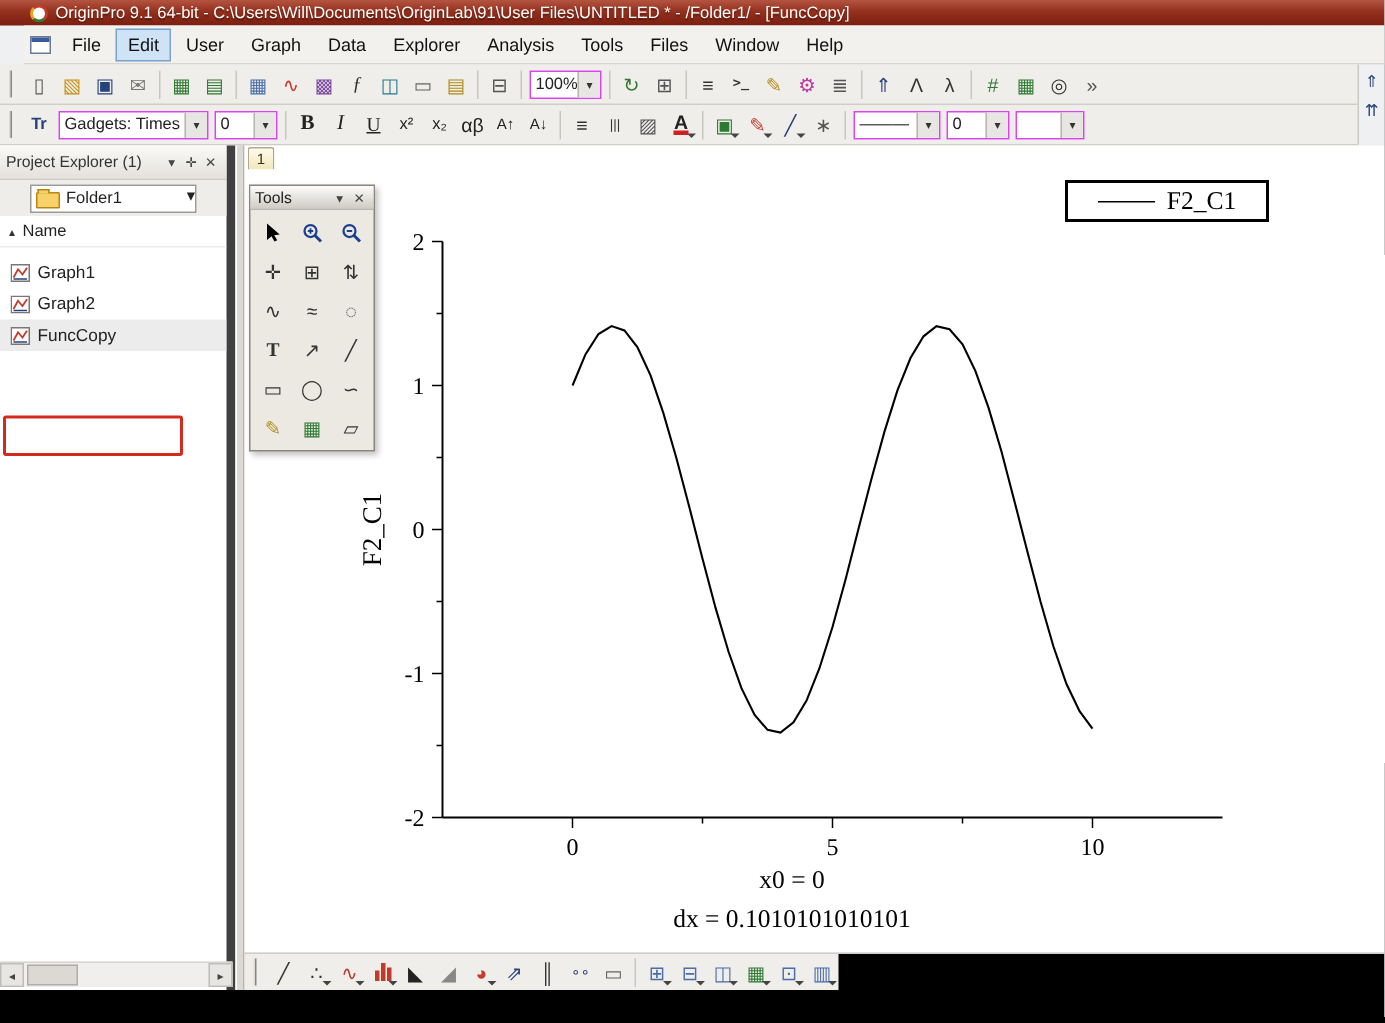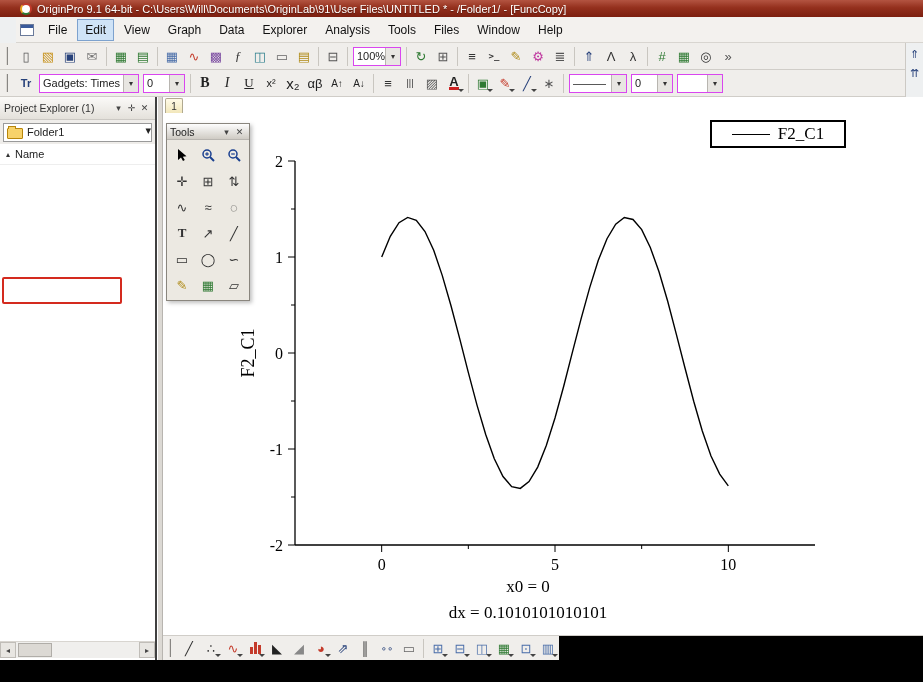--- a/index.html
+++ b/index.html
@@ -43,26 +43,26 @@
   .serifi{font-family:"Liberation Serif",serif;font-style:italic;font-size:14px;}
   .serifu{font-family:"Liberation Serif",serif;text-decoration:underline;font-size:13px;}
 
   
   .right-dock{position:absolute;left:905px;top:43px;width:18px;height:54px;background:#eef0f1;
     border-left:1px solid #ccc9c4;display:flex;flex-direction:column;align-items:center;gap:3px;padding-top:3px;box-sizing:border-box;}
   .right-dock .tbi{width:16px;height:16px;font-size:11px;color:#27417a;}
 
   
   .pe{position:absolute;left:0;top:97px;width:157px;height:563px;background:#fff;
-    border-right:2px solid #404040;box-sizing:border-box;}
+    border-right:6px solid #404040;box-sizing:border-box;}
   .pe-header{height:22px;background:linear-gradient(180deg,#fbfaf8,#e4e1db);border-bottom:1px solid #ccc9c4;
     display:flex;align-items:center;padding:0 4px;font-size:10.5px;color:#333;}
   .pe-header .t{flex:1;}
   .pe-hbtn{width:13px;height:13px;display:flex;align-items:center;justify-content:center;font-size:9px;color:#444;}
-  .pe-combo-row{height:24px;background:#efedea;display:flex;align-items:center;padding:2px 3px;box-sizing:border-box;}
+  .pe-combo-row{height:24px;background:#efedea;display:flex;align-items:center;padding:2px 20px;box-sizing:border-box;}
   .pe-combo{flex:1;height:19px;background:#fff;border:1px solid #9a9a9a;display:flex;align-items:center;gap:4px;padding-left:3px;box-sizing:border-box;}
   .folder-ic{width:14px;height:9px;background:#f7d26a;border:1px solid #b8860b;position:relative;border-radius:1px;margin-top:3px;}
   .folder-ic::before{content:"";position:absolute;top:-3px;left:0;width:6px;height:2px;background:#f7d26a;border:1px solid #b8860b;border-bottom:none;}
   .pe-tree{position:relative;height:488px;overflow:hidden;}
   .pe-tree-header{height:20px;display:flex;align-items:center;gap:5px;padding-left:6px;border-bottom:1px solid #eee;
     font-size:11px;color:#222;}
   .pe-rows{padding-top:6px;}
   .pe-row{height:21px;display:flex;align-items:center;gap:5px;padding-left:7px;font-size:11.5px;}
   .pe-row.selected{background:#ececec;}
   .pe-ic{flex:none;}
@@ -129,21 +129,21 @@
 
   <div class="titlebar">
     <span class="origin-logo"></span>
     <span class="title-text">OriginPro 9.1 64-bit - C:\Users\Will\Documents\OriginLab\91\User Files\UNTITLED * - /Folder1/ - [FuncCopy]</span>
   </div>
 
   <div class="menubar">
     <span class="child-win-icon"></span>
     <span class="mi">File</span>
     <span class="mi active">Edit</span>
-    <span class="mi">View</span>
+    <span class="mi">User</span>
     <span class="mi">Graph</span>
     <span class="mi">Data</span>
     <span class="mi">Explorer</span>
     <span class="mi">Analysis</span>
     <span class="mi">Tools</span>
     <span class="mi">Files</span>
     <span class="mi">Window</span>
     <span class="mi">Help</span>
   </div>
 
@@ -200,21 +200,21 @@
     </span>
     <span class="combo" style="width:42px">
       <span class="cv">0</span>
       <span class="ddb">▾</span>
     </span>
     <span class="sep"></span>
     <span class="tbi serifb">B</span>
     <span class="tbi serifi">I</span>
     <span class="tbi serifu">U</span>
     <span class="tbi" style="font-size:11px">x²</span>
-    <span class="tbi" style="font-size:15px">x₂</span>
+    <span class="tbi" style="font-size:11px">x₂</span>
     <span class="tbi" style="font-size:13px">αβ</span>
     <span class="tbi" style="font-size:10px">A↑</span>
     <span class="tbi" style="font-size:10px">A↓</span>
     <span class="sep"></span>
     <span class="tbi" style="color:#333">≡</span>
     <span class="tbi" style="font-size:9px;color:#333">|||</span>
     <span class="tbi" style="color:#555">▨</span>
     <span class="tbi dd">
         <span class="fc-A">A</span>
       </span>
@@ -256,20 +256,44 @@
         <span style="flex:1">Folder1</span>
         <span class="ddb" style="height:17px">▾</span>
       </span>
     </div>
     <div class="pe-tree">
       <div class="pe-tree-header">
         <span style="font-size:8px;color:#333">▴</span>
         <span>Name</span>
       </div>
       <div class="pe-rows">
+        <div class="pe-row">
+          <svg class="pe-ic" width="13" height="12" viewBox="0 0 13 12">
+              <rect x="0.5" y="0.5" width="12" height="11" fill="#fff" stroke="#777"></rect>
+              <polyline points="2,9 5,3.5 8,7 11,2.5" fill="none" stroke="#c43a2a" stroke-width="1.2"></polyline>
+              <line x1="2" y1="10" x2="11" y2="10" stroke="#27417a"></line>
+            </svg>
+          <span class="pe-label">Graph1</span>
+        </div>
+        <div class="pe-row">
+          <svg class="pe-ic" width="13" height="12" viewBox="0 0 13 12">
+              <rect x="0.5" y="0.5" width="12" height="11" fill="#fff" stroke="#777"></rect>
+              <polyline points="2,9 5,3.5 8,7 11,2.5" fill="none" stroke="#c43a2a" stroke-width="1.2"></polyline>
+              <line x1="2" y1="10" x2="11" y2="10" stroke="#27417a"></line>
+            </svg>
+          <span class="pe-label">Graph2</span>
+        </div>
+        <div class="pe-row selected">
+          <svg class="pe-ic" width="13" height="12" viewBox="0 0 13 12">
+              <rect x="0.5" y="0.5" width="12" height="11" fill="#fff" stroke="#777"></rect>
+              <polyline points="2,9 5,3.5 8,7 11,2.5" fill="none" stroke="#c43a2a" stroke-width="1.2"></polyline>
+              <line x1="2" y1="10" x2="11" y2="10" stroke="#27417a"></line>
+            </svg>
+          <span class="pe-label">FuncCopy</span>
+        </div>
       </div>
       <div class="red-box"></div>
     </div>
     <div class="pe-scroll">
       <span class="sc-btn">◂</span>
       <span class="sc-thumb"></span>
       <span class="sc-track"></span>
       <span class="sc-btn">▸</span>
     </div>
   </div>

